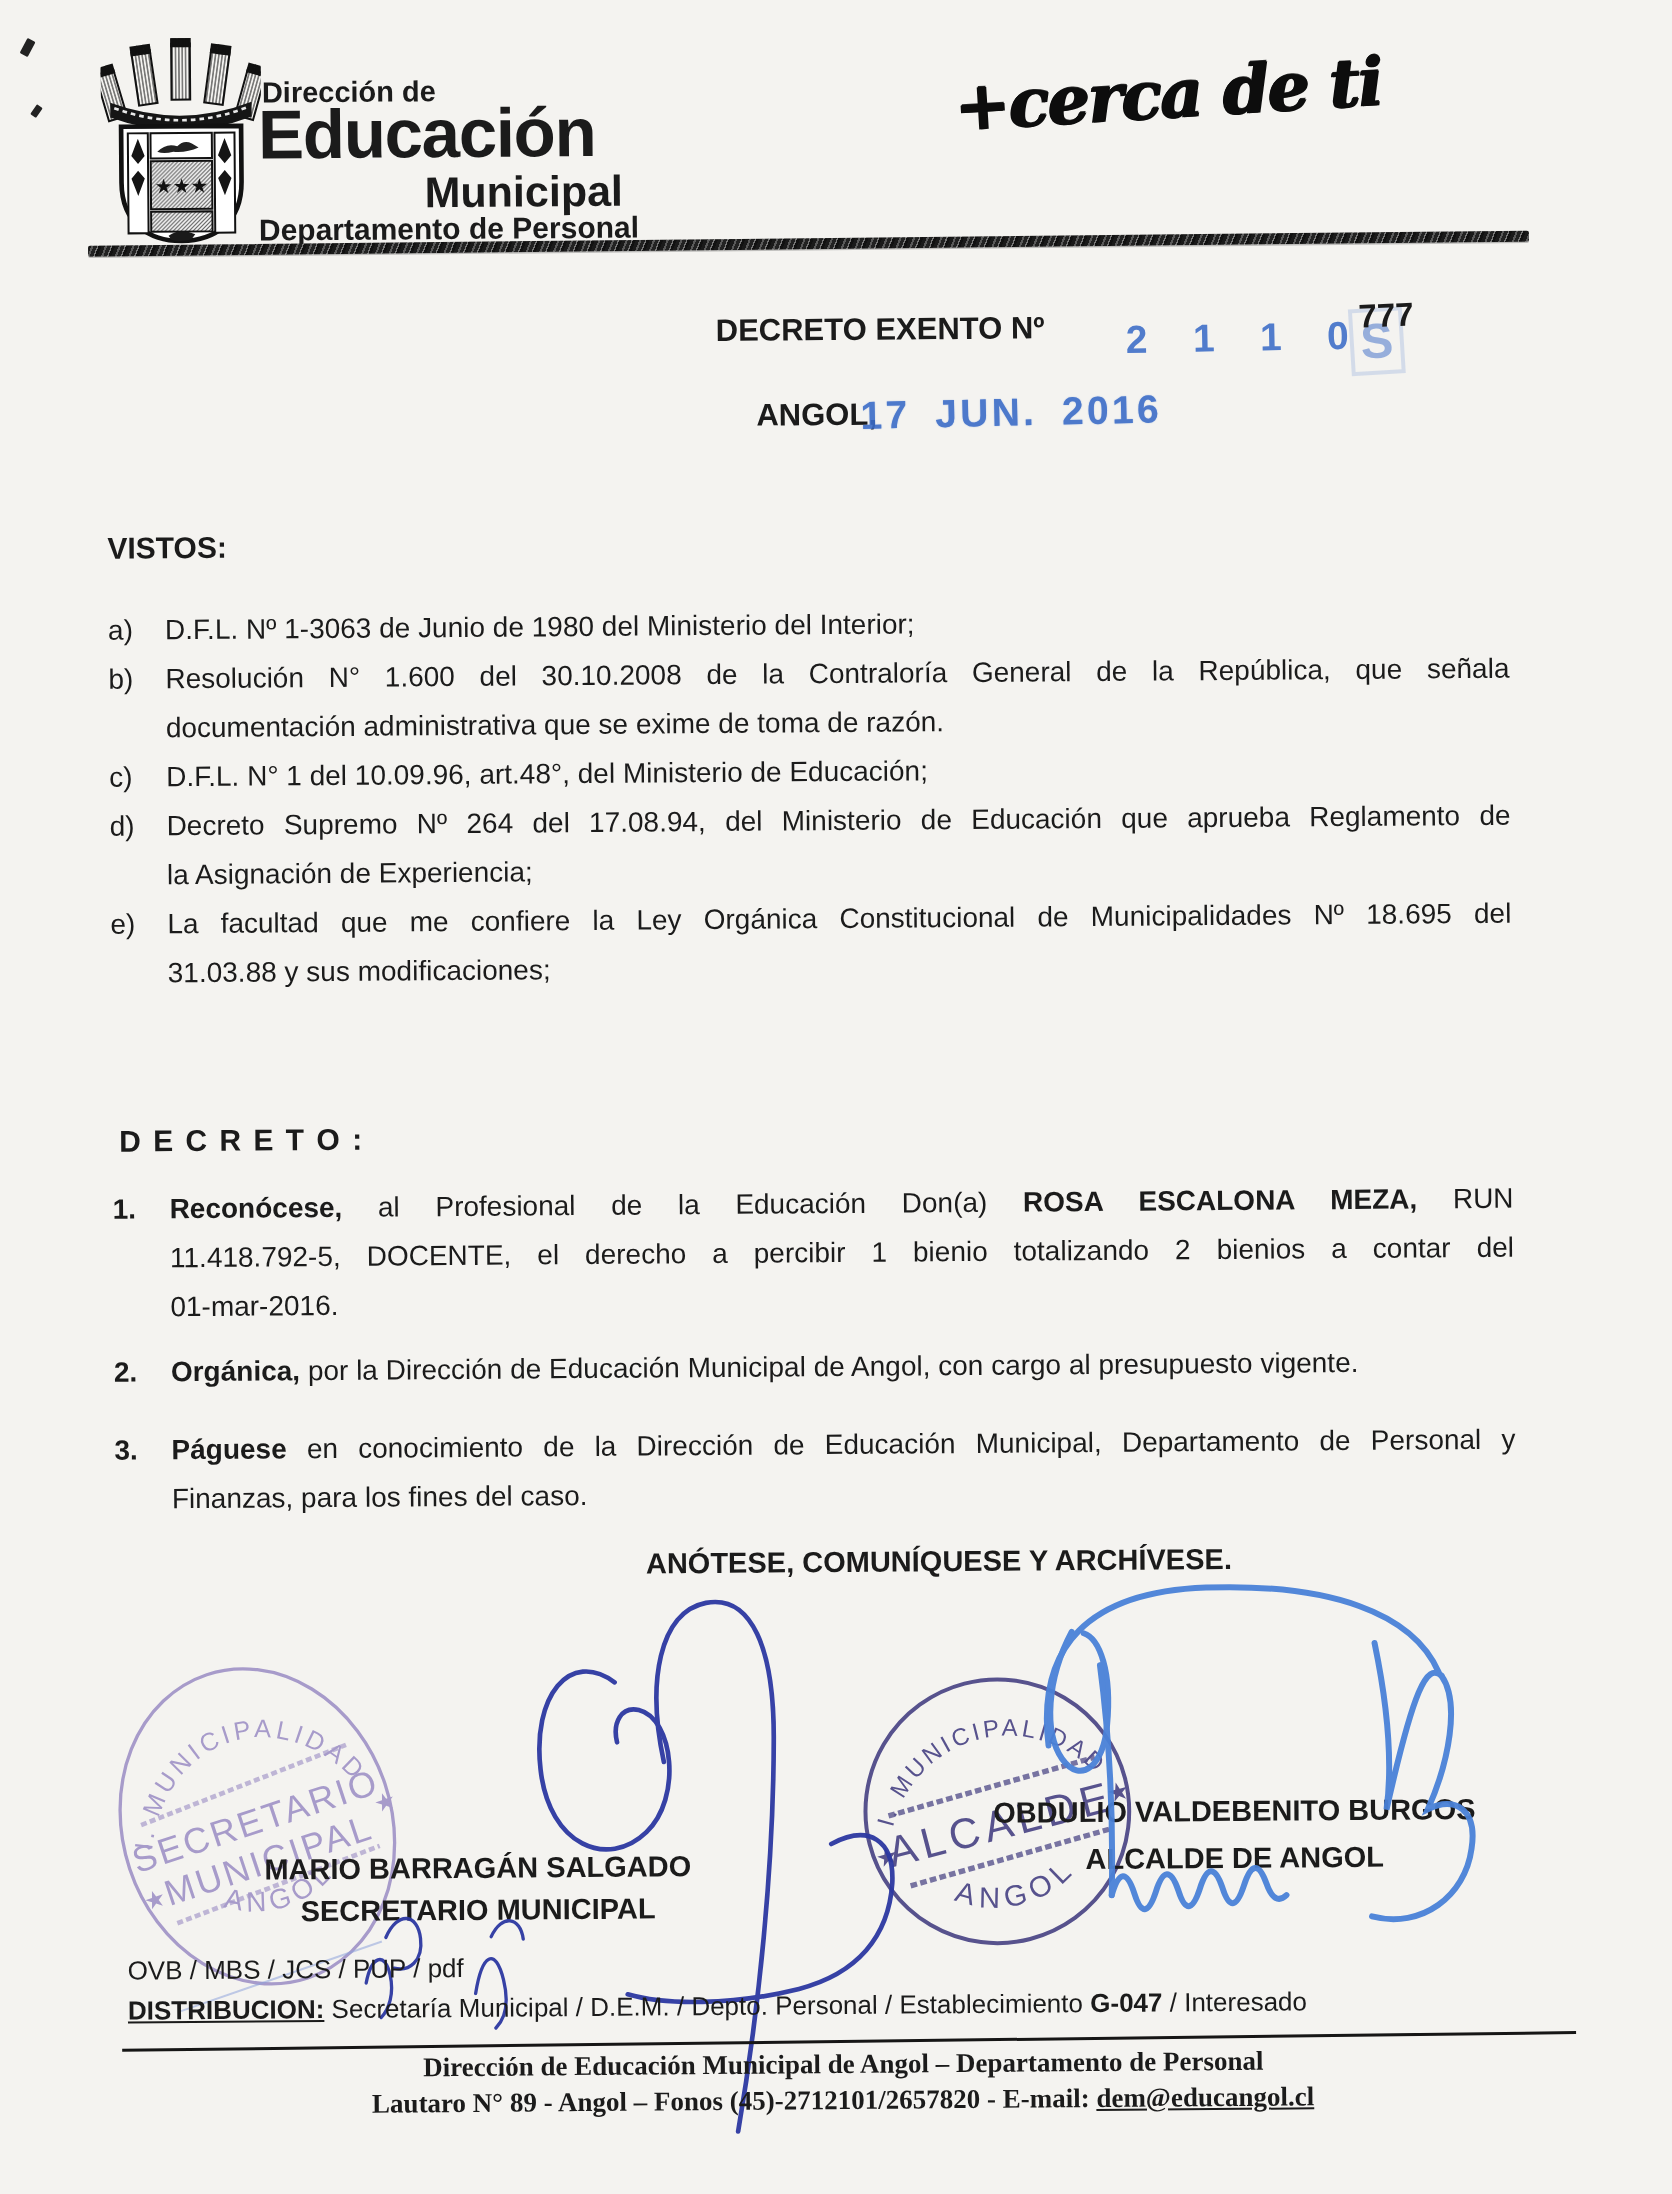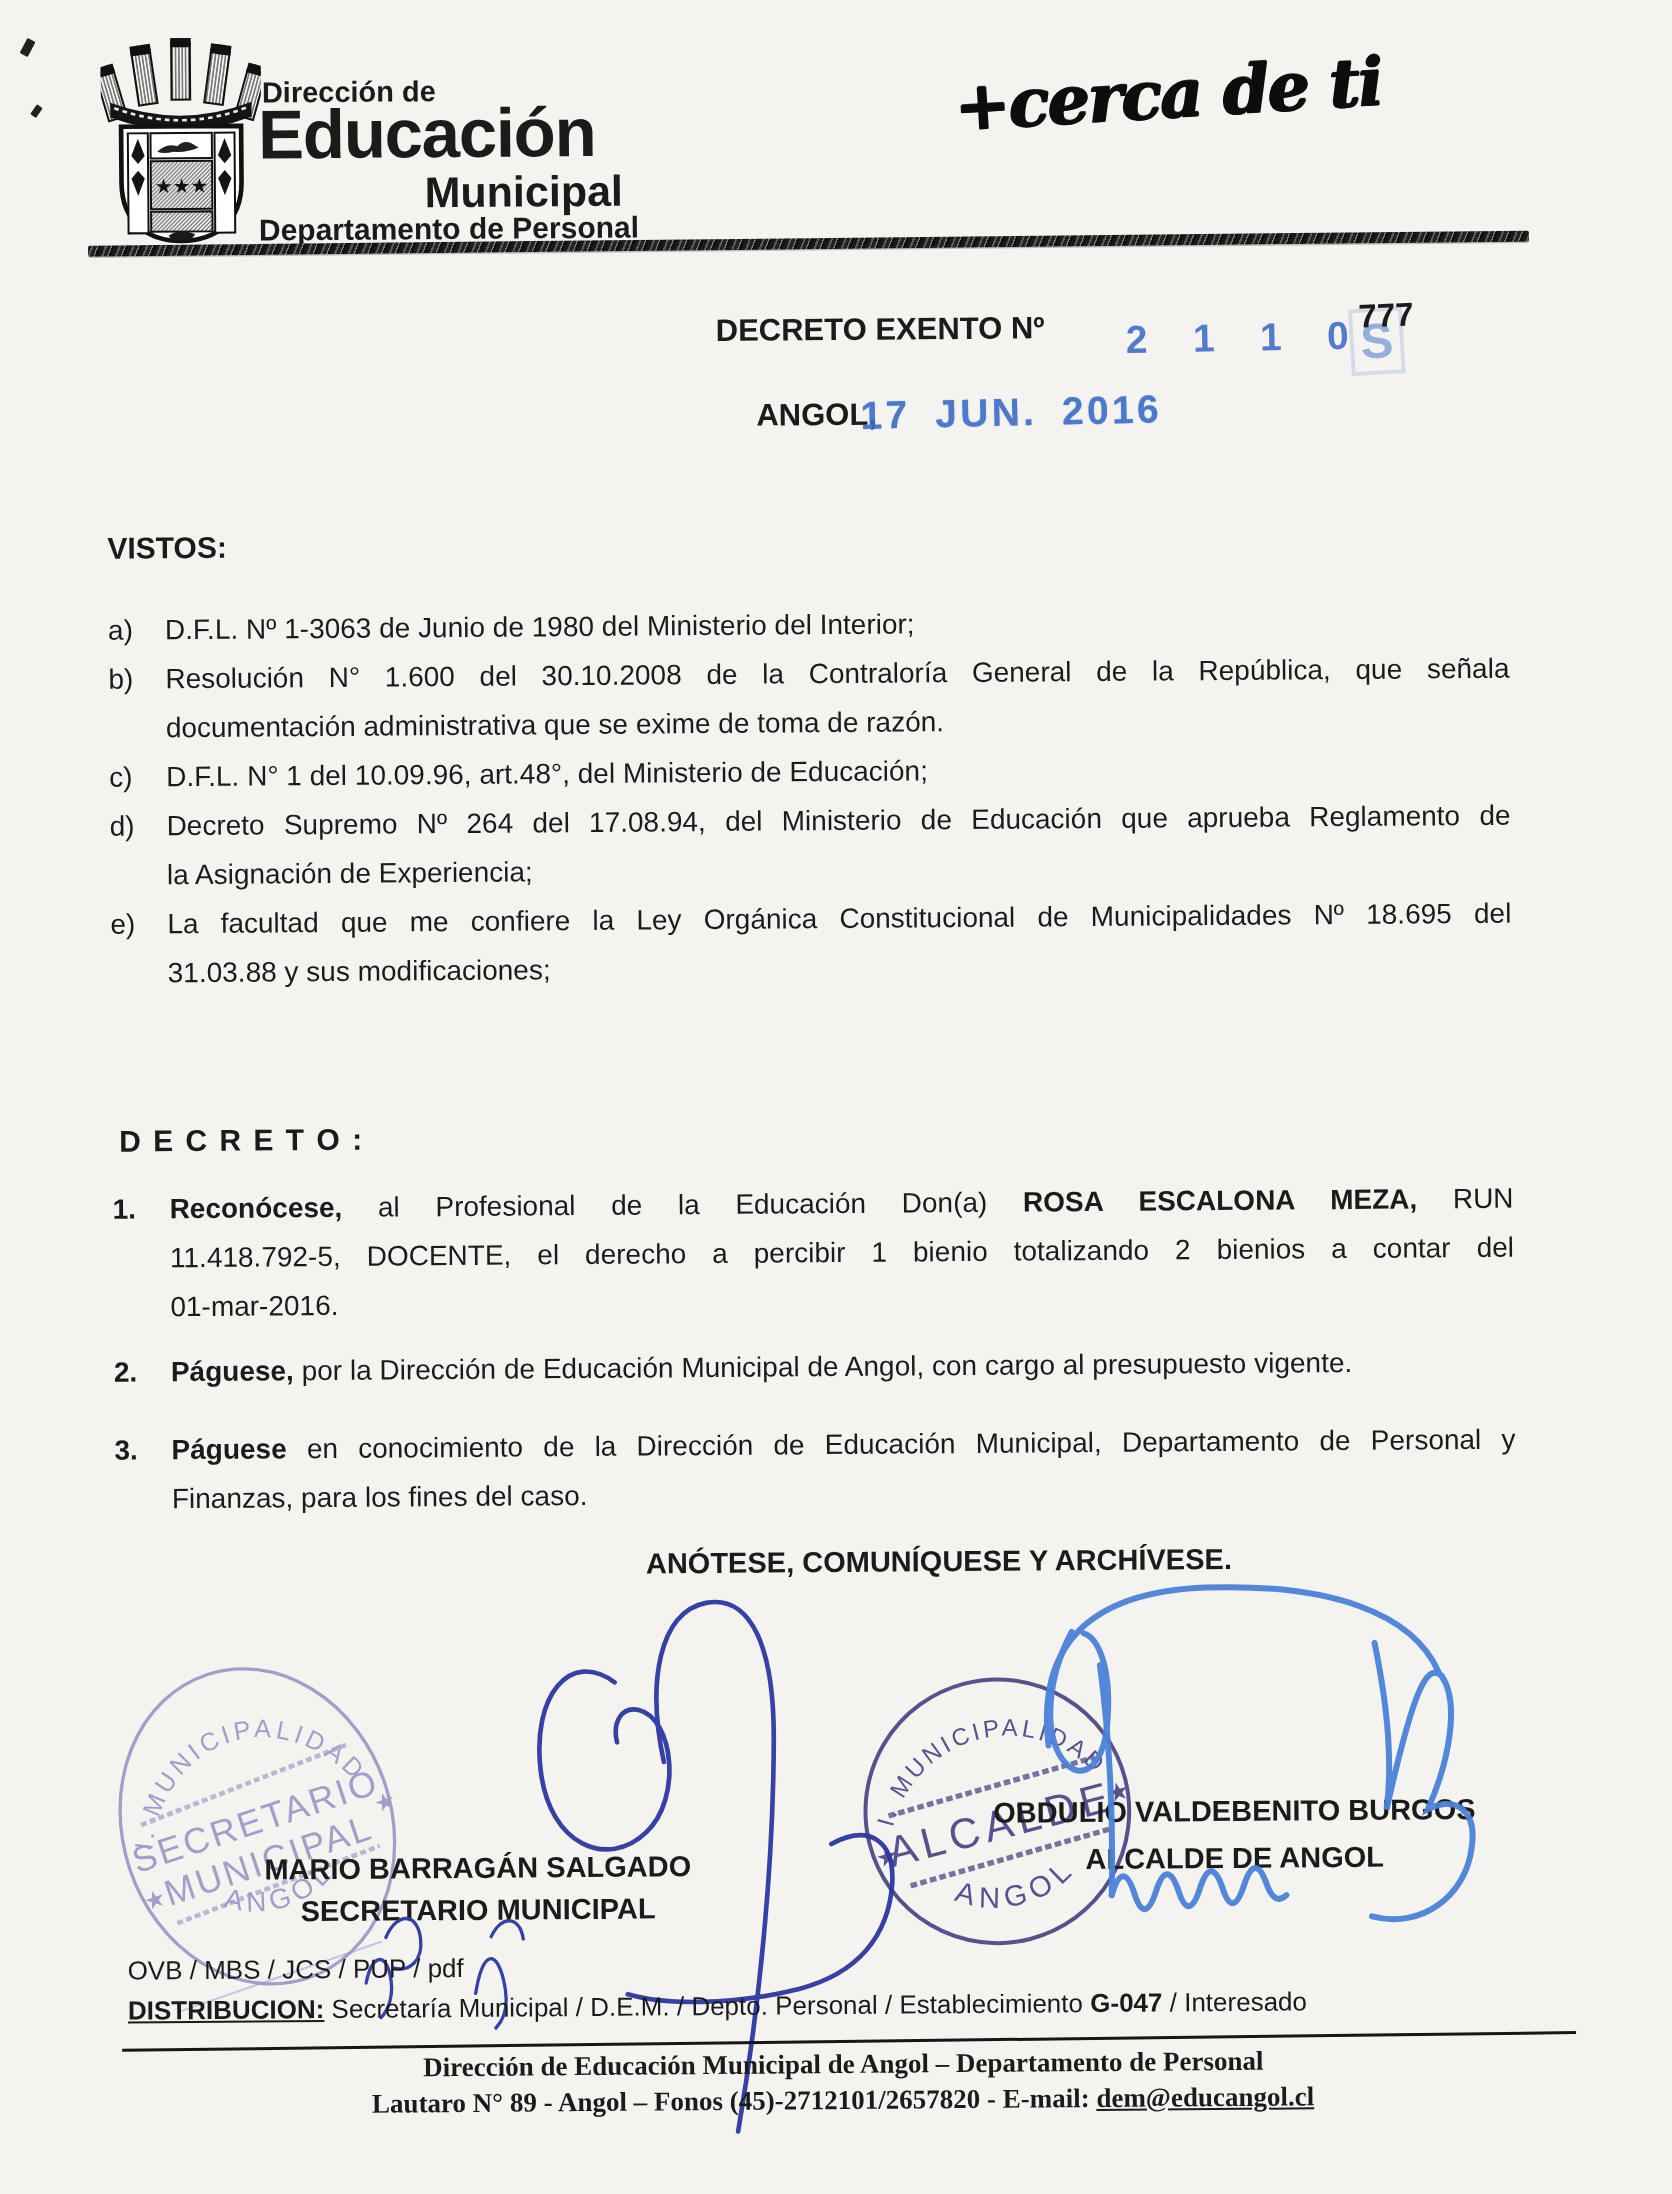--- a/index.html
+++ b/index.html
@@ -177,21 +177,21 @@
         <span class="lab b">1.</span>
         <span class="txt">
           <span class="jline"><span class="b">Reconócese,</span><span> al Profesional de la Educación Don(a) </span><span class="b">ROSA ESCALONA MEZA,</span><span> RUN</span></span>
           <span class="jline">11.418.792-5, DOCENTE, el derecho a percibir 1 bienio totalizando 2 bienios a contar del</span>
           <span class="nline">01-mar-2016.</span>
         </span>
       </div>
       <div class="li decreto-item m2">
         <span class="lab b">2.</span>
         <span class="txt">
-            <span class="nline"><span class="b">Páguese,</span><span> por la Dirección de Educación Municipal de Angol, con cargo al presupuesto vigente.</span></span>
+            <span class="nline"><span class="b">Orgánica,</span><span> por la Dirección de Educación Municipal de Angol, con cargo al presupuesto vigente.</span></span>
           </span>
       </div>
       <div class="li decreto-item">
         <span class="lab b">3.</span>
         <span class="txt">
           <span class="jline"><span class="b">Páguese</span><span> en conocimiento de la Dirección de Educación Municipal, Departamento de Personal y</span></span>
           <span class="nline">Finanzas, para los fines del caso.</span>
         </span>
       </div>
     </div>

